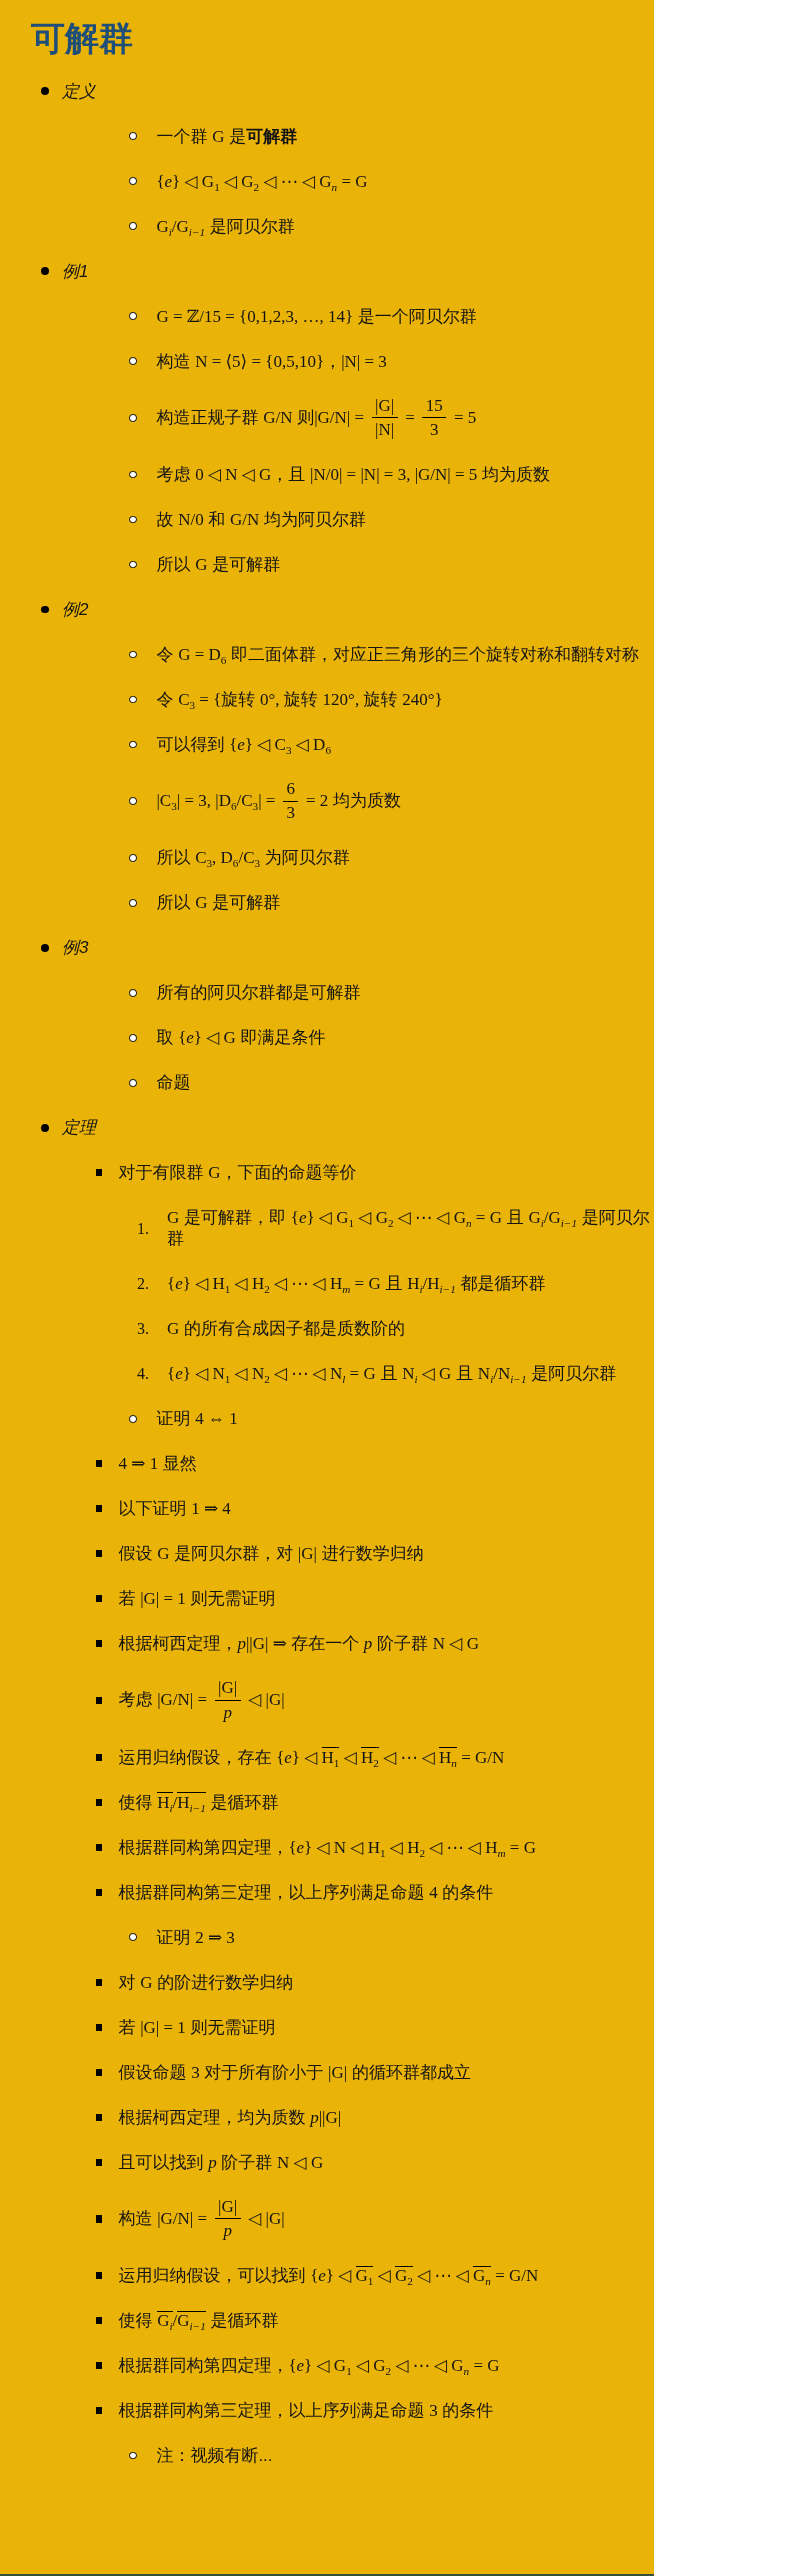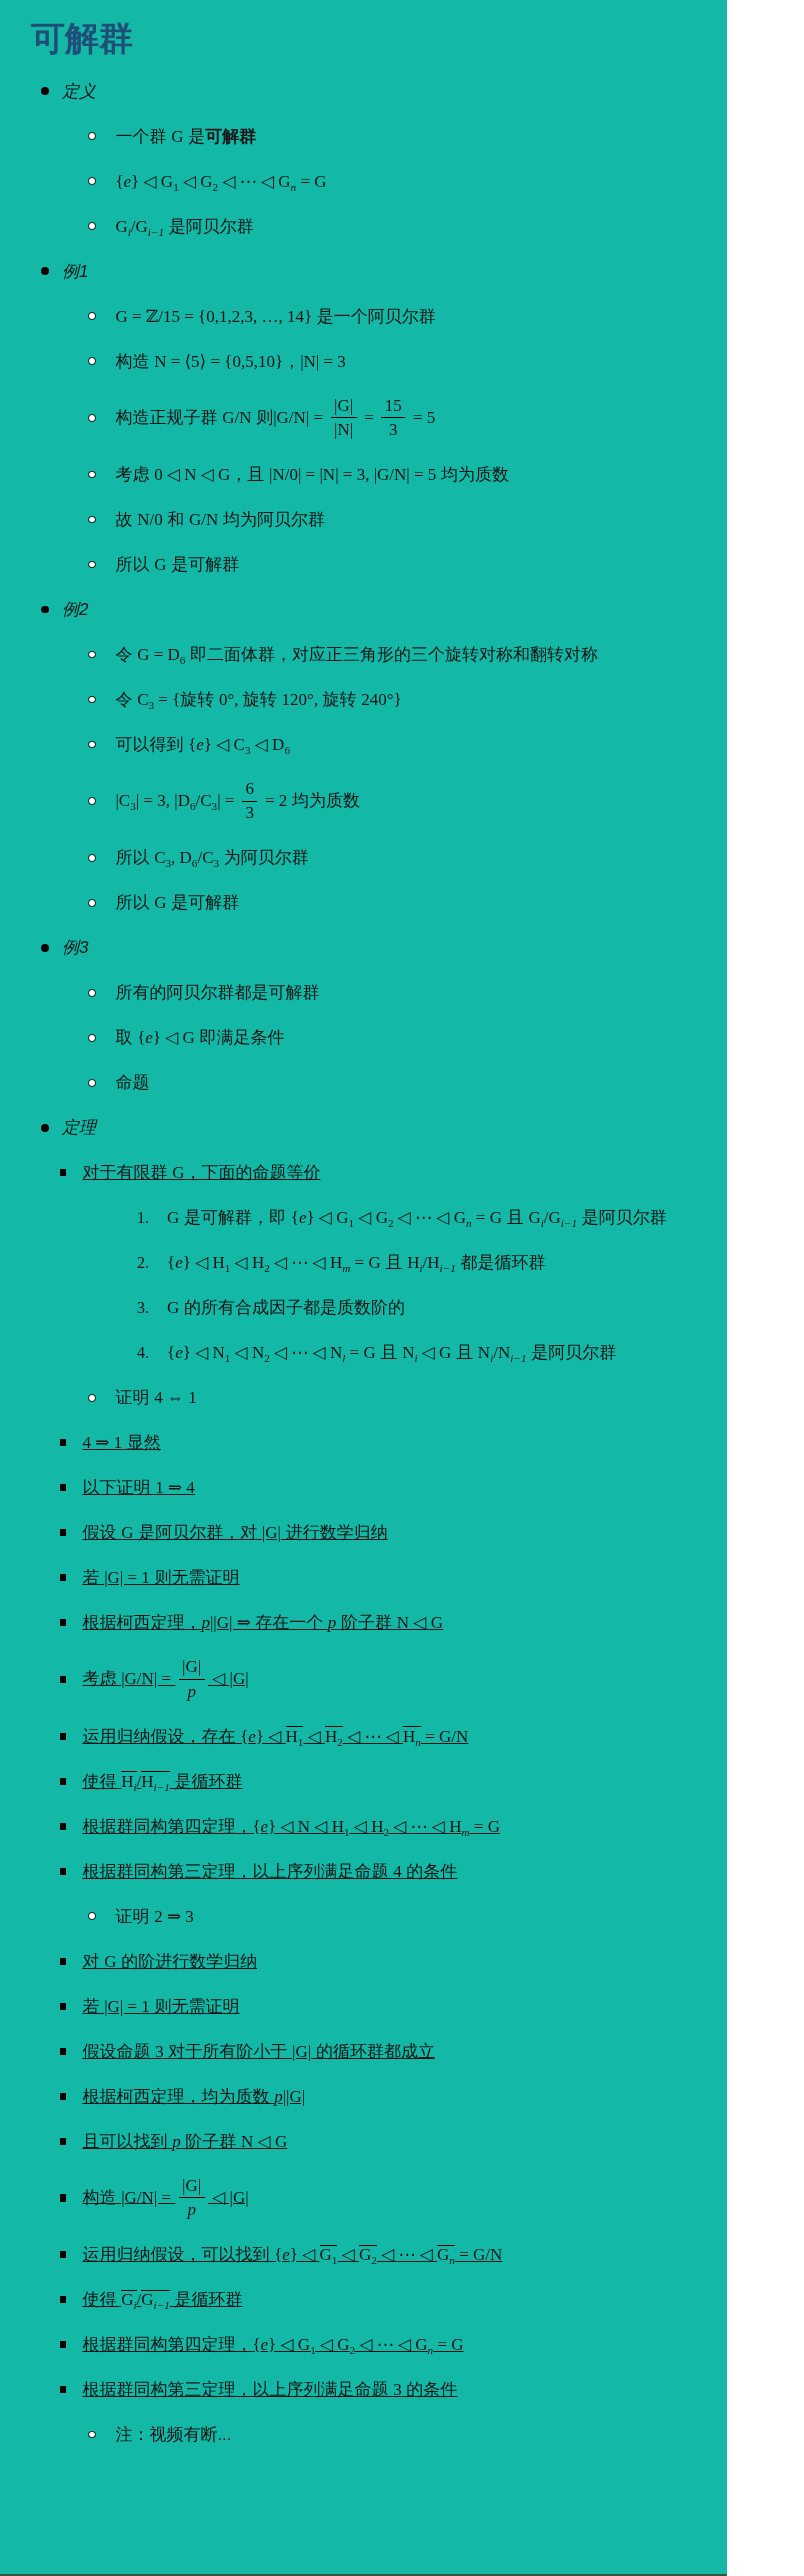--- a/index.html
+++ b/index.html
@@ -1,21 +1,21 @@
 <!DOCTYPE html>
 <html style="font-size:9px"><head>
 <meta charset="utf-8">
 <style>
   html,body{margin:0;padding:0;background:#ffffff;}
   .page{
     position:relative;
-    width:727px;
+    width:654px;
     height:2576px;
     overflow:hidden;
-    background:#14b8a6;
+    background:#eab308;
     color:#141414;
     font-family:"Liberation Sans","DejaVu Sans",sans-serif;
   }
   h1.title{
     margin:0;
     padding:14.6px 0 0 31px;
     font-size:34px;
     line-height:46px;
     font-weight:bold;
     color:#1f4e79;
@@ -24,23 +24,23 @@
   .outline{margin-top:20px;}
   .row{
     display:flex;
     align-items:center;
     margin-bottom:24px;
     font-size:17px;
     line-height:21px;
   }
   .b1{padding-left:41px;font-style:italic;}
   .b1 .gut{width:21px;}
-  .b2{padding-left:88px;}
+  .b2{padding-left:88px;margin-left:41px;}
   .b2 .gut{width:27.4px;}
-  .b3{padding-left:60px;text-decoration:underline;}
+  .b3{padding-left:96px;}
   .b3 .gut{width:22.4px;}
   .n1{padding-left:137px;}
   .n1 .gut{width:30px;}
   .gut{flex:none;display:flex;align-items:center;}
   .disc{width:7.8px;height:7.8px;border-radius:50%;background:#000;display:inline-block;}
   .circ{width:5.6px;height:5.6px;border-radius:50%;border:1.7px solid #000;background:#fff;display:inline-block;}
   .sq{width:6.2px;height:7.3px;background:#000;display:inline-block;}
   .numlab{font-size:16px;color:#141414;}
   .content{white-space:pre-wrap;}
   .zh{font-family:"Liberation Sans","DejaVu Sans",sans-serif;}

